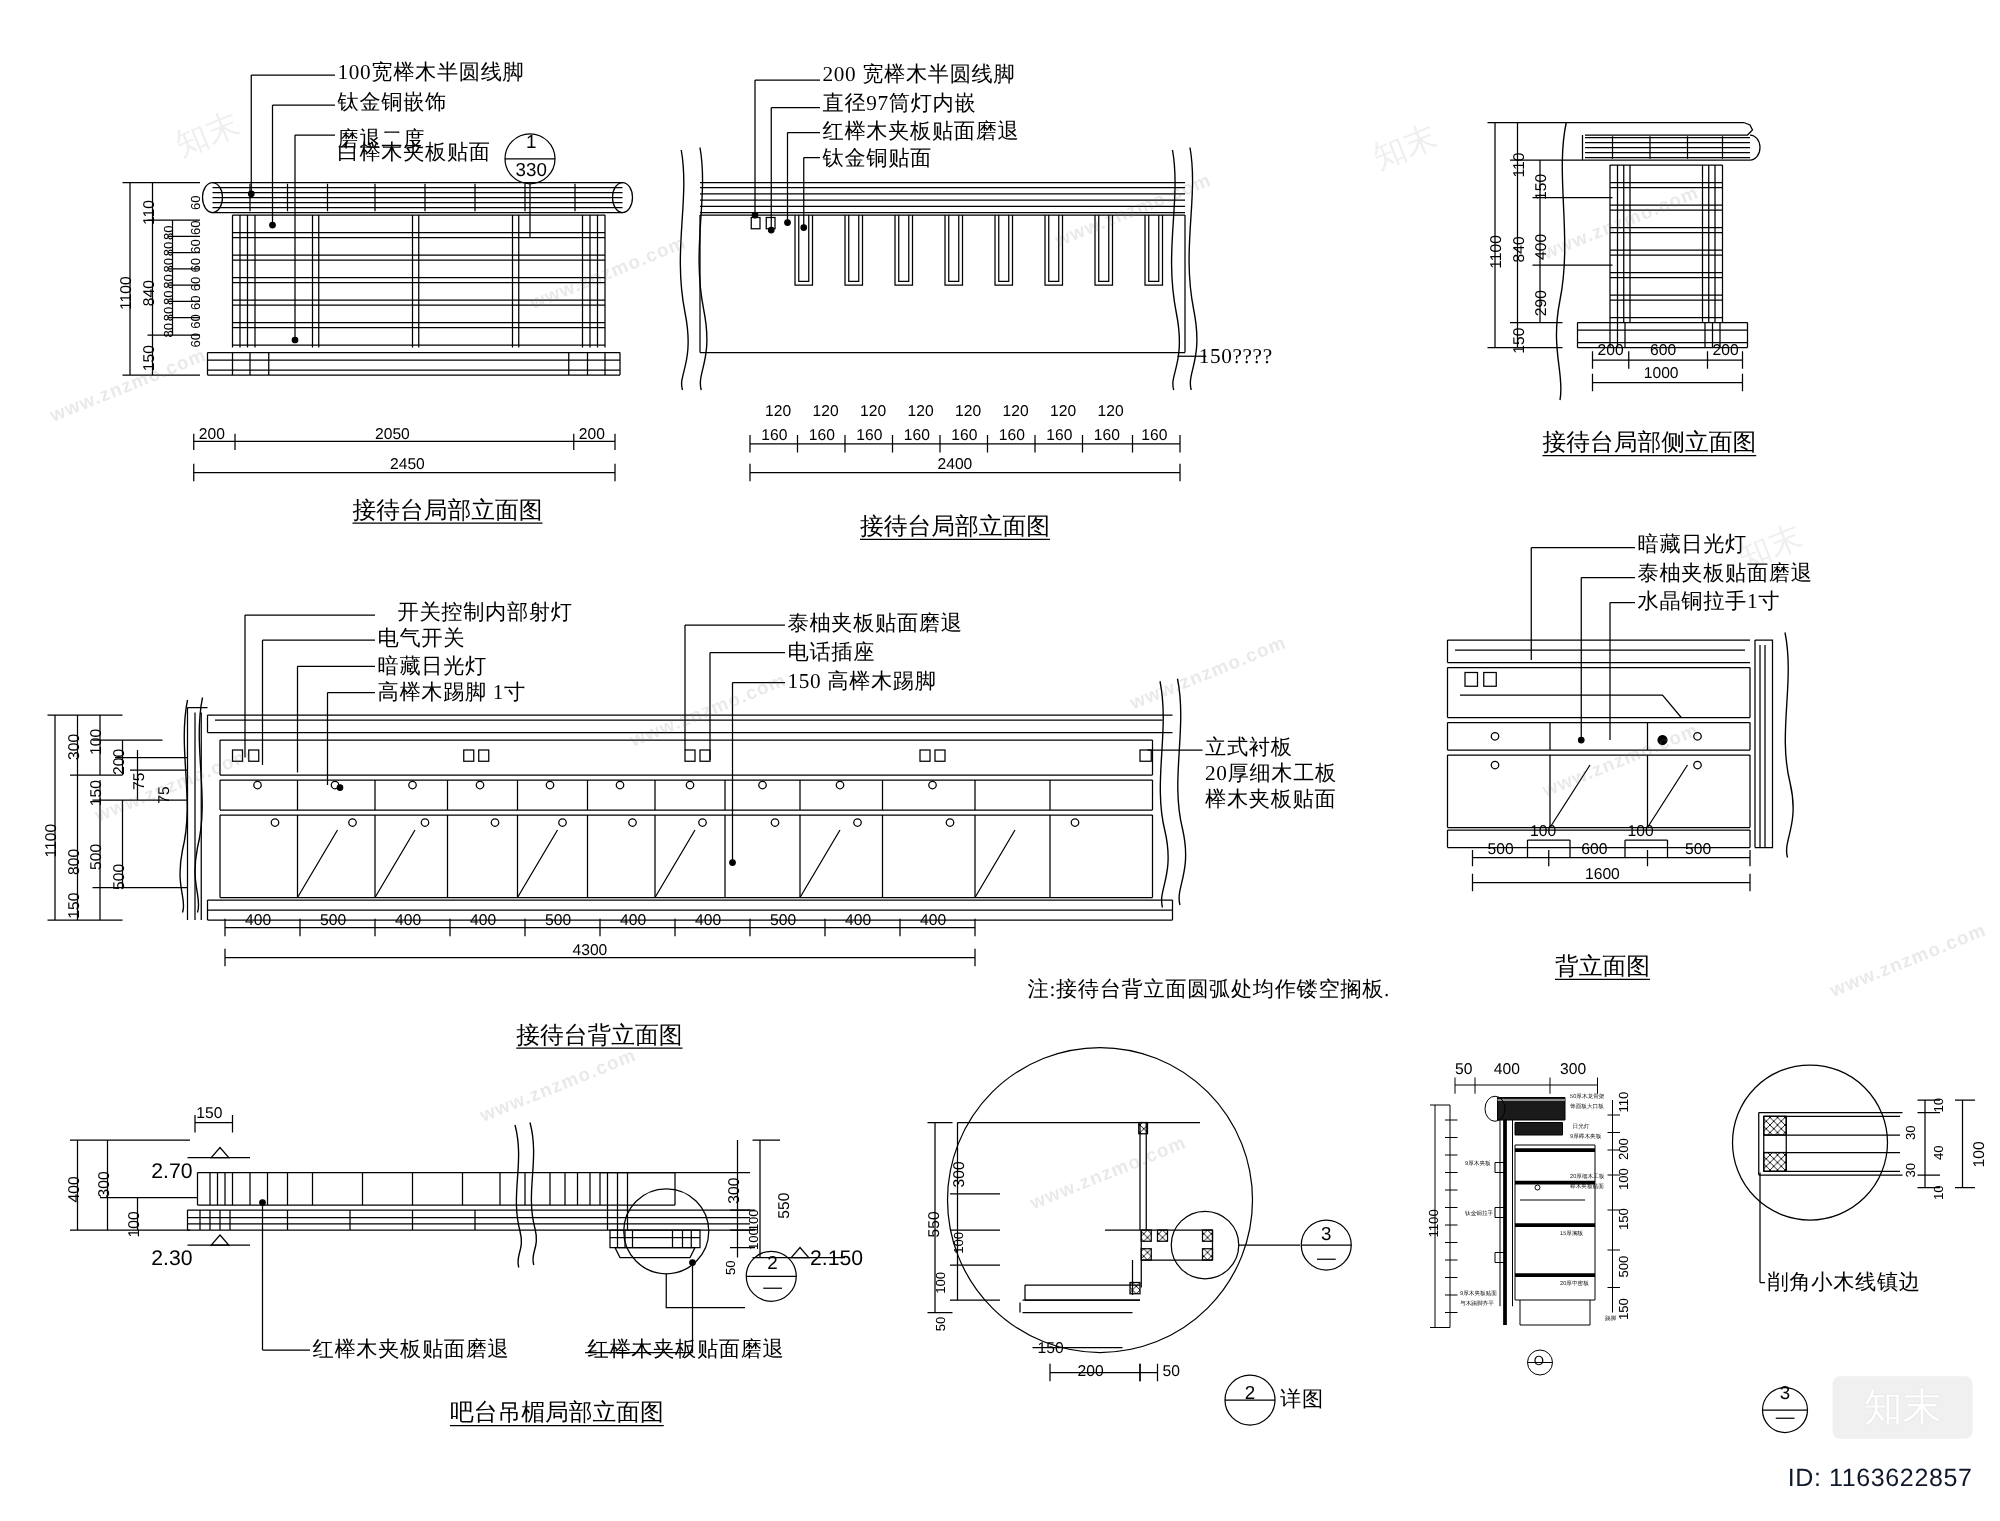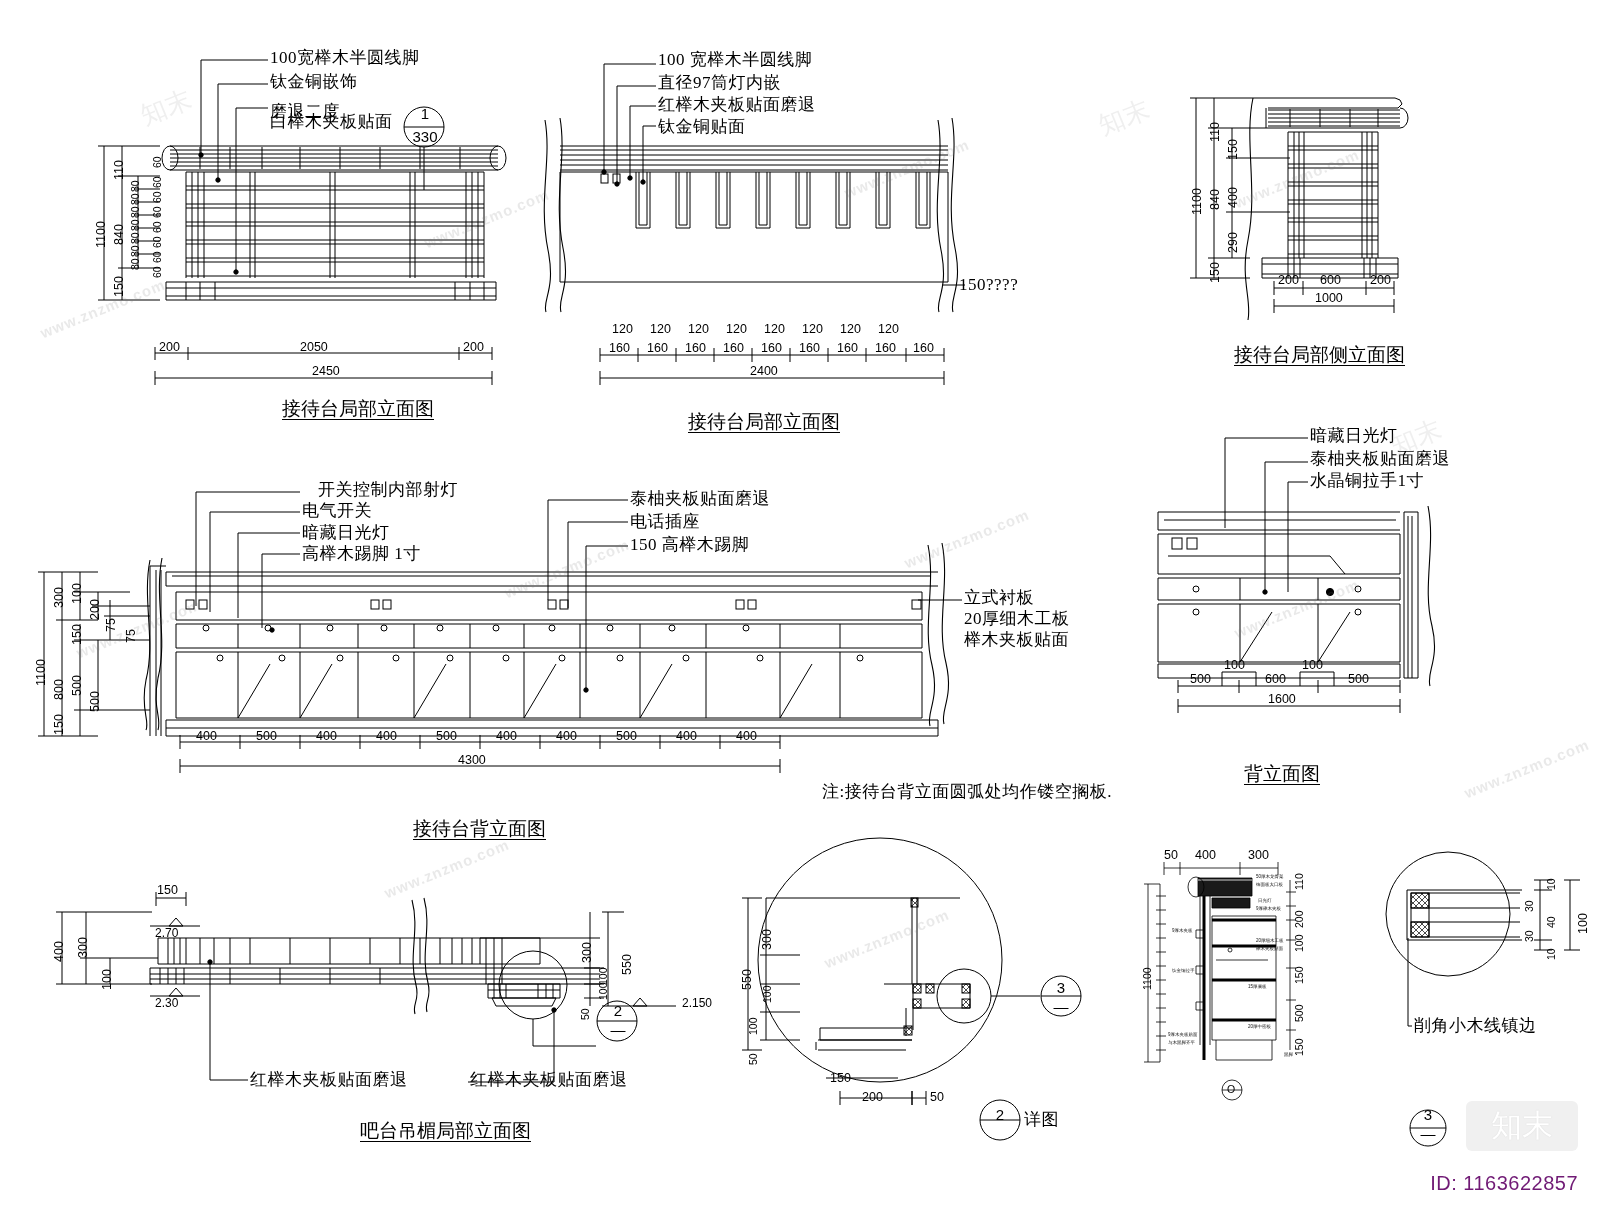--- a/index.html
+++ b/index.html
@@ -14,35 +14,35 @@
   svg#draw{position:absolute;left:0;top:0;width:1600px;height:1217px;}
   .lbl{position:absolute;white-space:nowrap;font-family:"Liberation Serif","DejaVu Serif",serif;color:#000;line-height:1.12;}
   .cn{font-size:17px;letter-spacing:.5px;}
   .ttl{font-size:19px;}
   .dim{font-size:12.5px;font-family:"Liberation Sans","DejaVu Sans",sans-serif;}
   .dim-v{font-size:12.5px;font-family:"Liberation Sans","DejaVu Sans",sans-serif;
          transform-origin:left top;transform:rotate(-90deg);}
   .dim-sm{font-size:10.5px;font-family:"Liberation Sans","DejaVu Sans",sans-serif;}
   .dim-sm-v{font-size:10.5px;font-family:"Liberation Sans","DejaVu Sans",sans-serif;
          transform-origin:left top;transform:rotate(-90deg);}
-  .elev{font-size:12px;font-family:"Liberation Sans","DejaVu Sans",sans-serif;margin-left:34px;}
+  .elev{font-size:17px;font-family:"Liberation Sans","DejaVu Sans",sans-serif;}
   .bub{font-size:15px;font-family:"Liberation Sans","DejaVu Sans",sans-serif;text-align:center;}
   .tinytxt{font-size:4.5px;font-family:"Liberation Sans","DejaVu Sans",sans-serif;color:#111;}
   .und{text-decoration:underline;text-underline-offset:4px;}
   
   .wm{position:absolute;color:rgba(120,120,120,0.16);font-family:"Liberation Sans","DejaVu Sans",sans-serif;
       font-size:15px;white-space:nowrap;pointer-events:none;font-weight:bold;letter-spacing:1px;}
   .wm2{position:absolute;color:rgba(130,130,130,0.13);font-family:"Liberation Serif","DejaVu Serif",serif;
       font-size:26px;white-space:nowrap;pointer-events:none;}
   #brand{position:absolute;right:22px;bottom:66px;}
   #brandbox{width:112px;height:50px;background:#f0f0f0;border-radius:6px;
      display:flex;align-items:center;justify-content:center;}
   #brandbox span{font-size:31px;color:#fff;font-family:"Liberation Serif","DejaVu Serif",serif;
      text-shadow:0 0 1px #ccc;}
-  #idtxt{position:absolute;right:22px;bottom:22px;font-size:20px;color:#701a75;
+  #idtxt{position:absolute;right:22px;bottom:22px;font-size:20px;color:#0f172a;
      font-family:"Liberation Sans","DejaVu Sans",sans-serif;letter-spacing:.5px;}
 </style>
 </head>
 <body>
 
 <div id="stage">
 
 <svg id="draw" viewBox="0 0 1600 1217" xmlns="http://www.w3.org/2000/svg">
   <defs>
     <marker id="tick" markerWidth="10" markerHeight="10" refX="5" refY="5" orient="auto">
@@ -566,21 +566,21 @@
 <div class="lbl dim-sm-v" style="left:152px;top:248px;">60</div>
 <div class="lbl dim-sm-v" style="left:152px;top:263px;">60</div>
 <div class="lbl dim-sm-v" style="left:152px;top:278px;">60</div>
 
 <div class="lbl dim" style="left:159px;top:340px;">200</div>
 <div class="lbl dim" style="left:300px;top:340px;">2050</div>
 <div class="lbl dim" style="left:463px;top:340px;">200</div>
 <div class="lbl dim" style="left:312px;top:364px;">2450</div>
 <div class="lbl ttl und" style="left:282px;top:398px;">接待台局部立面图</div>
 
-<div class="lbl cn" style="left:658px;top:50px;">100 宽榉木半圆线脚</div>
+<div class="lbl cn" style="left:658px;top:50px;">200 宽榉木半圆线脚</div>
 <div class="lbl cn" style="left:658px;top:73px;">直径97筒灯内嵌</div>
 <div class="lbl cn" style="left:658px;top:95px;">红榉木夹板贴面磨退</div>
 <div class="lbl cn" style="left:658px;top:117px;">钛金铜贴面</div>
 <div class="lbl cn" style="left:941px;top:275px;margin-left:18px;">150????</div>
 
 <div class="lbl dim" style="left:609px;top:341px;">160</div>
 <div class="lbl dim" style="left:647px;top:341px;">160</div>
 <div class="lbl dim" style="left:685px;top:341px;">160</div>
 <div class="lbl dim" style="left:723px;top:341px;">160</div>
 <div class="lbl dim" style="left:761px;top:341px;">160</div>

